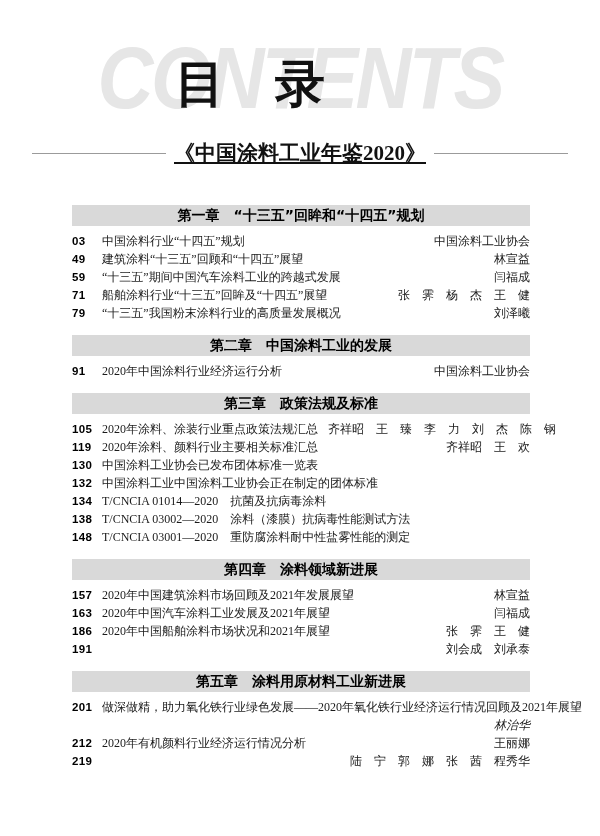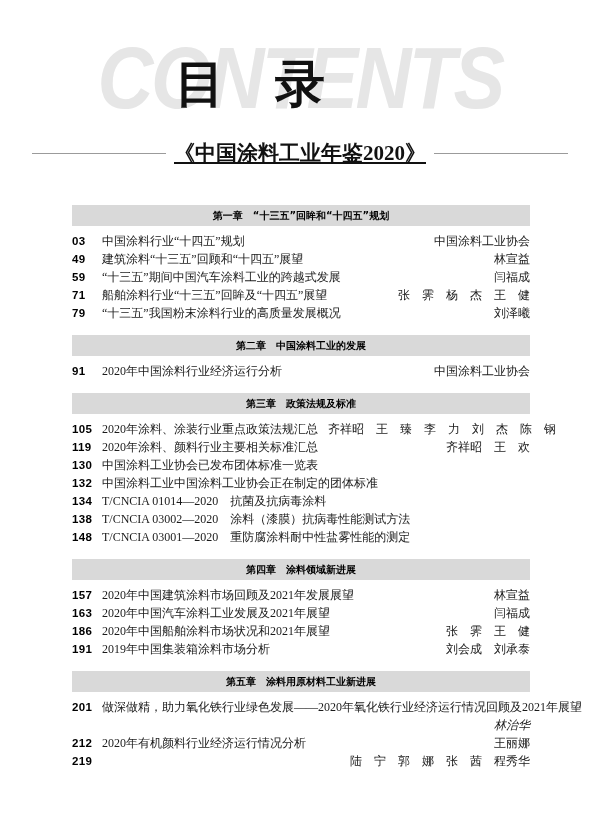--- a/index.html
+++ b/index.html
@@ -49,21 +49,21 @@
     text-decoration:underline;
   }
 
   
   .toc { position:absolute; top:192px; left:72px; width:458px; }
   .chapter-bar {
     background:#d9d9d9;
     text-align:center;
     font-family:"DejaVu Sans","Liberation Sans",sans-serif;
     font-weight:bold;
-    font-size:10px; line-height:21px;
+    font-size:14px; line-height:21px;
     color:#000;
     margin-top:13px; margin-bottom:6px;
     white-space:nowrap;
   }
   .entry {
     display:flex;
     align-items:baseline;
     line-height:18px;
     font-size:12px;
   }
@@ -213,21 +213,20 @@
   </div>
 
   <div class="entry">
     <span class="entry-num">186</span>
     <span class="entry-title">2020年中国船舶涂料市场状况和2021年展望</span>
     <span class="entry-authors">张　霁　王　健</span>
   </div>
 
   <div class="entry">
     <span class="entry-num">191</span>
-    <span class="entry-title">2019年中国集装箱涂料市场分析</span>
     <span class="entry-authors">刘会成　刘承泰</span>
   </div>
 
 </div>
   </section>
 
   <section class="chapter">
     <div class="chapter-bar">第五章　涂料用原材料工业新进展</div>
     <div class="entries">
   <div class="entry">

